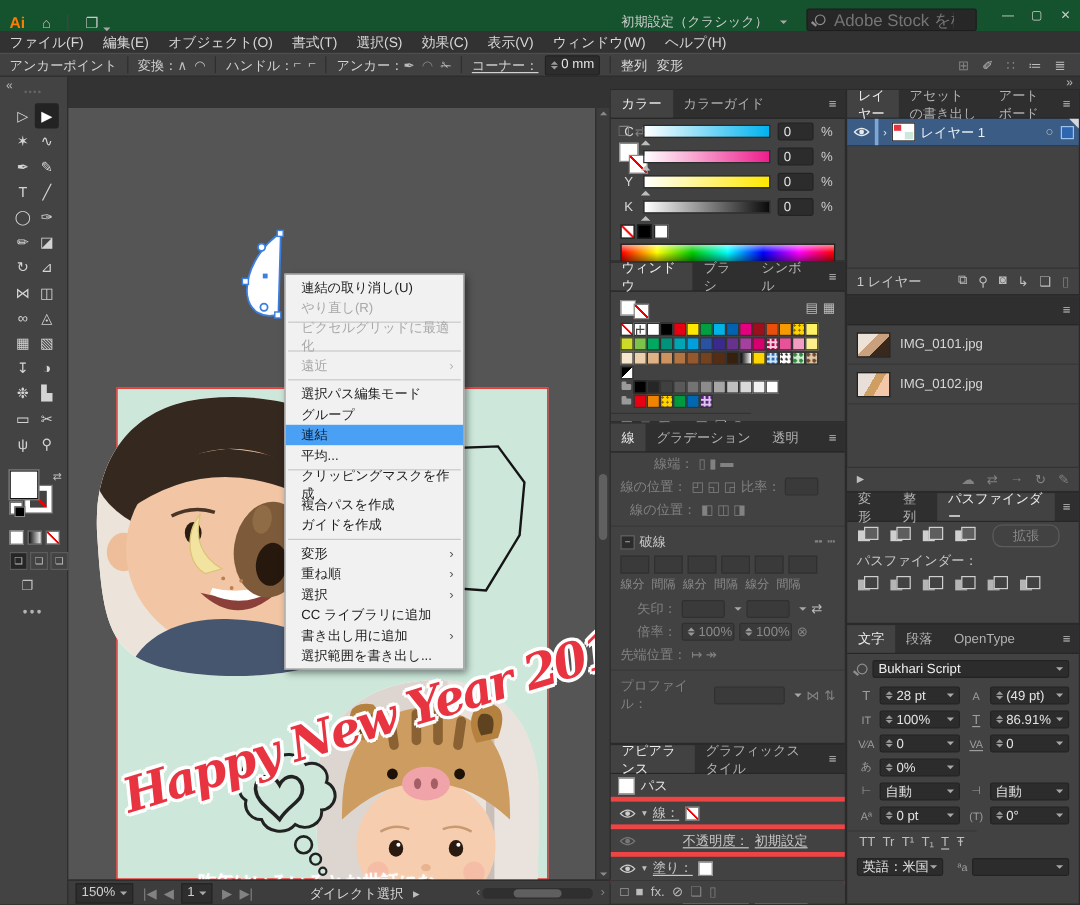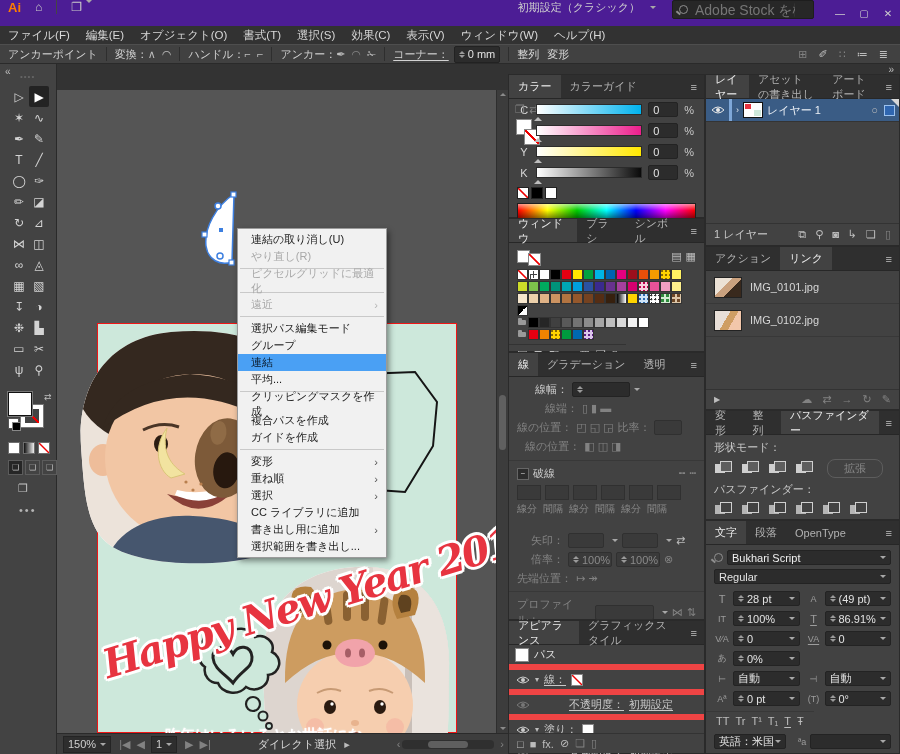--- a/index.html
+++ b/index.html
@@ -1,20 +1,20 @@
 <!DOCTYPE html>
 <html><head>
 <meta charset="utf-8">
 <style>
   html,body{margin:0;padding:0;background:#222}
   #root{position:relative;width:900px;height:754px;background:#333;overflow:hidden;
         font-family:"Liberation Sans","DejaVu Sans",sans-serif;font-size:11px;color:#d6d6d6}
   .abs{position:absolute}
   
-  .titlebar{left:0;top:0;width:900px;height:26px;background:#4c1d95;display:flex;align-items:flex-start}
+  .titlebar{left:0;top:0;width:900px;height:26px;background:#14532d;display:flex;align-items:flex-end}
   .ai-logo{margin-left:8px;color:#ff7c00;font-weight:bold;font-size:13px}
   .tb-ic{color:#c9c9c9;margin-left:14px;font-size:12px}
   .tb-sep{width:1px;height:14px;background:#454545;margin-left:14px}
   .ws-select{margin-left:auto;display:flex;align-items:center;gap:6px;color:#cfcfcf}
   .search-box{display:flex;align-items:center;gap:5px;background:#272727;border:1px solid #1d1d1d;
               border-radius:2px;height:17px;width:128px;margin-left:16px;padding:0 6px}
   .lens{width:7px;height:7px;border:1.5px solid #8f8f8f;border-radius:50%;position:relative;flex:none}
   .lens::after{content:"";position:absolute;left:-4px;top:6px;width:5px;height:1.5px;background:#8f8f8f;transform:rotate(40deg)}
   .search-box input{background:transparent;border:none;outline:none;color:#9a9a9a;font-size:14px;width:100px;font-family:inherit}
   .win-btns{display:flex;margin-left:14px}
@@ -140,21 +140,21 @@
   .sw-pat-rose{background:radial-gradient(circle at 30% 30%,#c0004e 30%,#f7cede 33%);background-size:4px 4px}
   .sw-folder{background:transparent;border:none;position:relative}
   .sw-folder::after{content:"";position:absolute;left:1px;top:3px;width:8px;height:5px;background:#9a9a9a;border-radius:1px}
   .sw-folder::before{content:"";position:absolute;left:1px;top:1px;width:4px;height:3px;background:#9a9a9a;border-radius:1px}
   .panel-foot{display:flex;align-items:center;gap:9px;padding:3px 8px;border-top:1px solid #333;margin-top:2px}
   .dash-box{width:22px;height:13px;background:#3a3a3a;border:1px solid #303030}
   .dash-lbls{display:flex;gap:0;padding:0 8px}
   .dash-lbls span{width:26px;color:#8a8a8a;font-size:10px;text-align:left}
   .chk{width:10px;height:10px;background:#2c2c2c;border:1px solid #666;display:flex;align-items:center;justify-content:center;color:#cfcfcf;font-size:8px;line-height:8px}
   
-  .ap-row{display:flex;align-items:center;gap:5px;height:19px;padding:0 6px;border-bottom:6px solid #ef4444}
+  .ap-row{display:flex;align-items:center;gap:5px;height:19px;padding:0 6px;border-bottom:4px solid #ef4444}
   .eye{width:15px;flex:none;display:flex;justify-content:center}
   .u{text-decoration:underline;text-underline-offset:2px}
   
   .layer-row{display:flex;align-items:center;height:22px;background:#3a5c85;color:#eaeff5;gap:4px;padding:0 4px;border-bottom:1px solid #343434}
   .lyr-thumb{width:18px;height:14px;background:#fff;border:1px solid #111;position:relative;flex:none}
   .lyr-thumb::after{content:"";position:absolute;right:1px;bottom:1px;width:7px;height:6px;background:#cde8db}
   .lyr-thumb::before{content:"";position:absolute;left:1px;top:1px;width:6px;height:5px;background:#e73440}
   .sel-chip{width:9px;height:9px;background:#2f66b0;border:1px solid #9cc2ee;margin-left:2px}
   .corner-fold{position:absolute;right:0;top:0;width:0;height:0;border-top:8px solid #d8d8d8;border-left:8px solid transparent}
   .link-row{display:flex;align-items:center;gap:8px;height:32px;padding:0 8px;border-bottom:1px solid #383838}
@@ -621,30 +621,20 @@
 
   <div class="abs panel" style="left:508px;top:352px;width:197px;height:268px">
     <div class="tabs">
       <div class="tabrow">
           <span class="tab active">線</span>
           <span class="tab">グラデーション</span>
           <span class="tab">透明</span>
         </div>
       <span class="burger">≡</span>
     </div>
-    <div class="row" style="padding-top:5px">
-      <span class="lbl" style="margin-left:18px">線幅：</span>
-      <span class="fld" style="width:58px">
-        <span class="stp">
-            <i></i>
-            <i></i>
-          </span>
-      </span>
-      <span class="dd" style="margin-left:0"></span>
-    </div>
     <div class="row">
       <span class="lbl dim" style="margin-left:28px">線端：</span>
       <span style="display:flex;gap:3px">
           <span class="ic dim">▯</span>
           <span class="ic dim">▮</span>
           <span class="ic dim">▬</span>
         </span>
     </div>
     <div class="row">
       <span class="lbl dim">線の位置：</span>
@@ -681,21 +671,21 @@
         <span class="dash-box"></span>
     </div>
     <div class="dash-lbls">
         <span>線分</span>
         <span>間隔</span>
         <span>線分</span>
         <span>間隔</span>
         <span>線分</span>
         <span>間隔</span>
       </div>
-    <div class="row" style="margin-top:15px">
+    <div class="row" style="margin-top:4px">
       <span class="lbl dim" style="margin-left:14px">矢印：</span>
       <span class="fld dis" style="width:36px"></span>
         <span class="dd"></span>
       <span class="fld dis" style="width:36px"></span>
         <span class="dd"></span>
       <span class="ic">⇄</span>
     </div>
     <div class="row">
       <span class="lbl dim" style="margin-left:14px">倍率：</span>
       <span class="fld dis" style="width:44px">
@@ -832,24 +822,20 @@
           <span class="ic">◙</span>
           <span class="ic">↳</span>
           <span class="ic">❏</span>
           <span class="ic dim">▯</span>
         </span>
     </div>
   </div>
 
   <div class="abs panel" style="left:705px;top:246px;width:195px;height:164px">
     <div class="tabs">
-      <div class="tabrow">
-          <span class="tab">アクション</span>
-          <span class="tab active">リンク</span>
-        </div>
       <span class="burger">≡</span>
     </div>
     <div>
         <div class="link-row">
           <span class="link-thumb lt0"></span>
           <span>IMG_0101.jpg</span>
         </div>
         <div class="link-row">
           <span class="link-thumb lt1"></span>
           <span>IMG_0102.jpg</span>
@@ -869,23 +855,20 @@
 
   <div class="abs panel" style="left:705px;top:410px;width:195px;height:110px">
     <div class="tabs">
       <div class="tabrow">
           <span class="tab">変形</span>
           <span class="tab">整列</span>
           <span class="tab active">パスファインダー</span>
         </div>
       <span class="burger">≡</span>
     </div>
-    <div class="row" style="padding-top:5px">
-        <span class="lbl">形状モード：</span>
-      </div>
     <div class="row">
       <span id="pf-shape"><span class="pf"></span><span class="pf"></span><span class="pf"></span><span class="pf"></span></span>
       <span class="expand-btn">拡張</span>
     </div>
     <div class="row">
         <span class="lbl">パスファインダー：</span>
       </div>
     <div class="row">
         <span id="pf-ops"><span class="pf alt"></span><span class="pf alt"></span><span class="pf alt"></span><span class="pf alt"></span><span class="pf alt"></span><span class="pf alt"></span></span>
       </div>
@@ -897,26 +880,20 @@
           <span class="tab active">文字</span>
           <span class="tab">段落</span>
           <span class="tab">OpenType</span>
         </div>
       <span class="burger">≡</span>
     </div>
     <div class="row" style="padding-top:5px">
       <span class="lens"></span>
       <span class="fld" style="flex:1;color:#f0f0f0">
           <span>Bukhari Script</span>
-          <span class="dd" style="margin-left:auto"></span>
-        </span>
-    </div>
-    <div class="row">
-      <span class="fld" style="flex:1">
-          <span>Regular</span>
           <span class="dd" style="margin-left:auto"></span>
         </span>
     </div>
     <div class="cp-grid">
       <span class="cp-cell">
           <span class="cp-ic" style="font-size:11px">T</span>
           <span class="fld" style="flex:1">
             <span class="stp">
               <i></i>
               <i></i>

